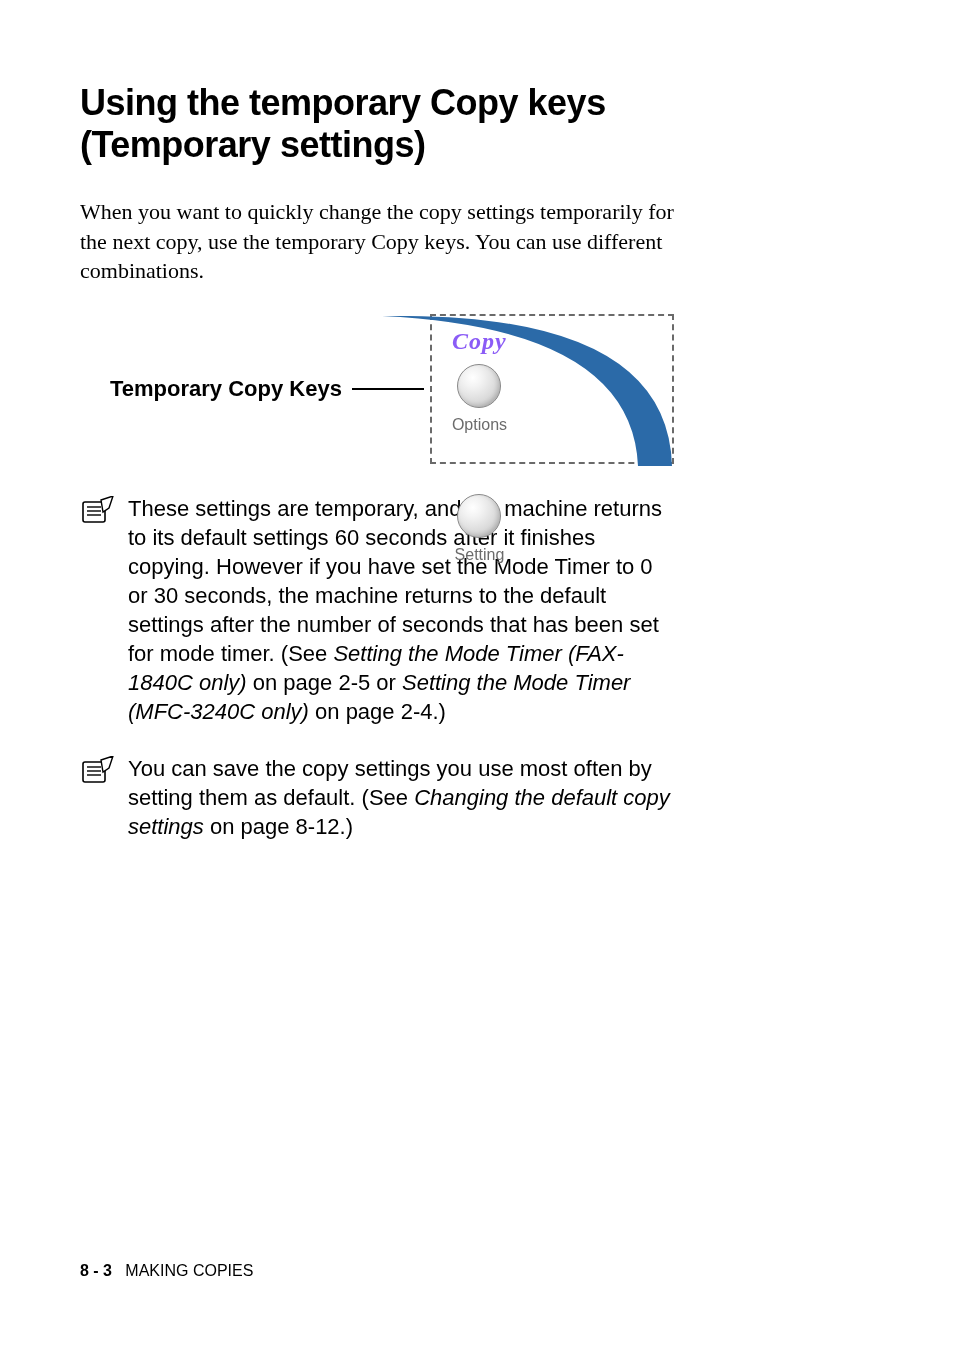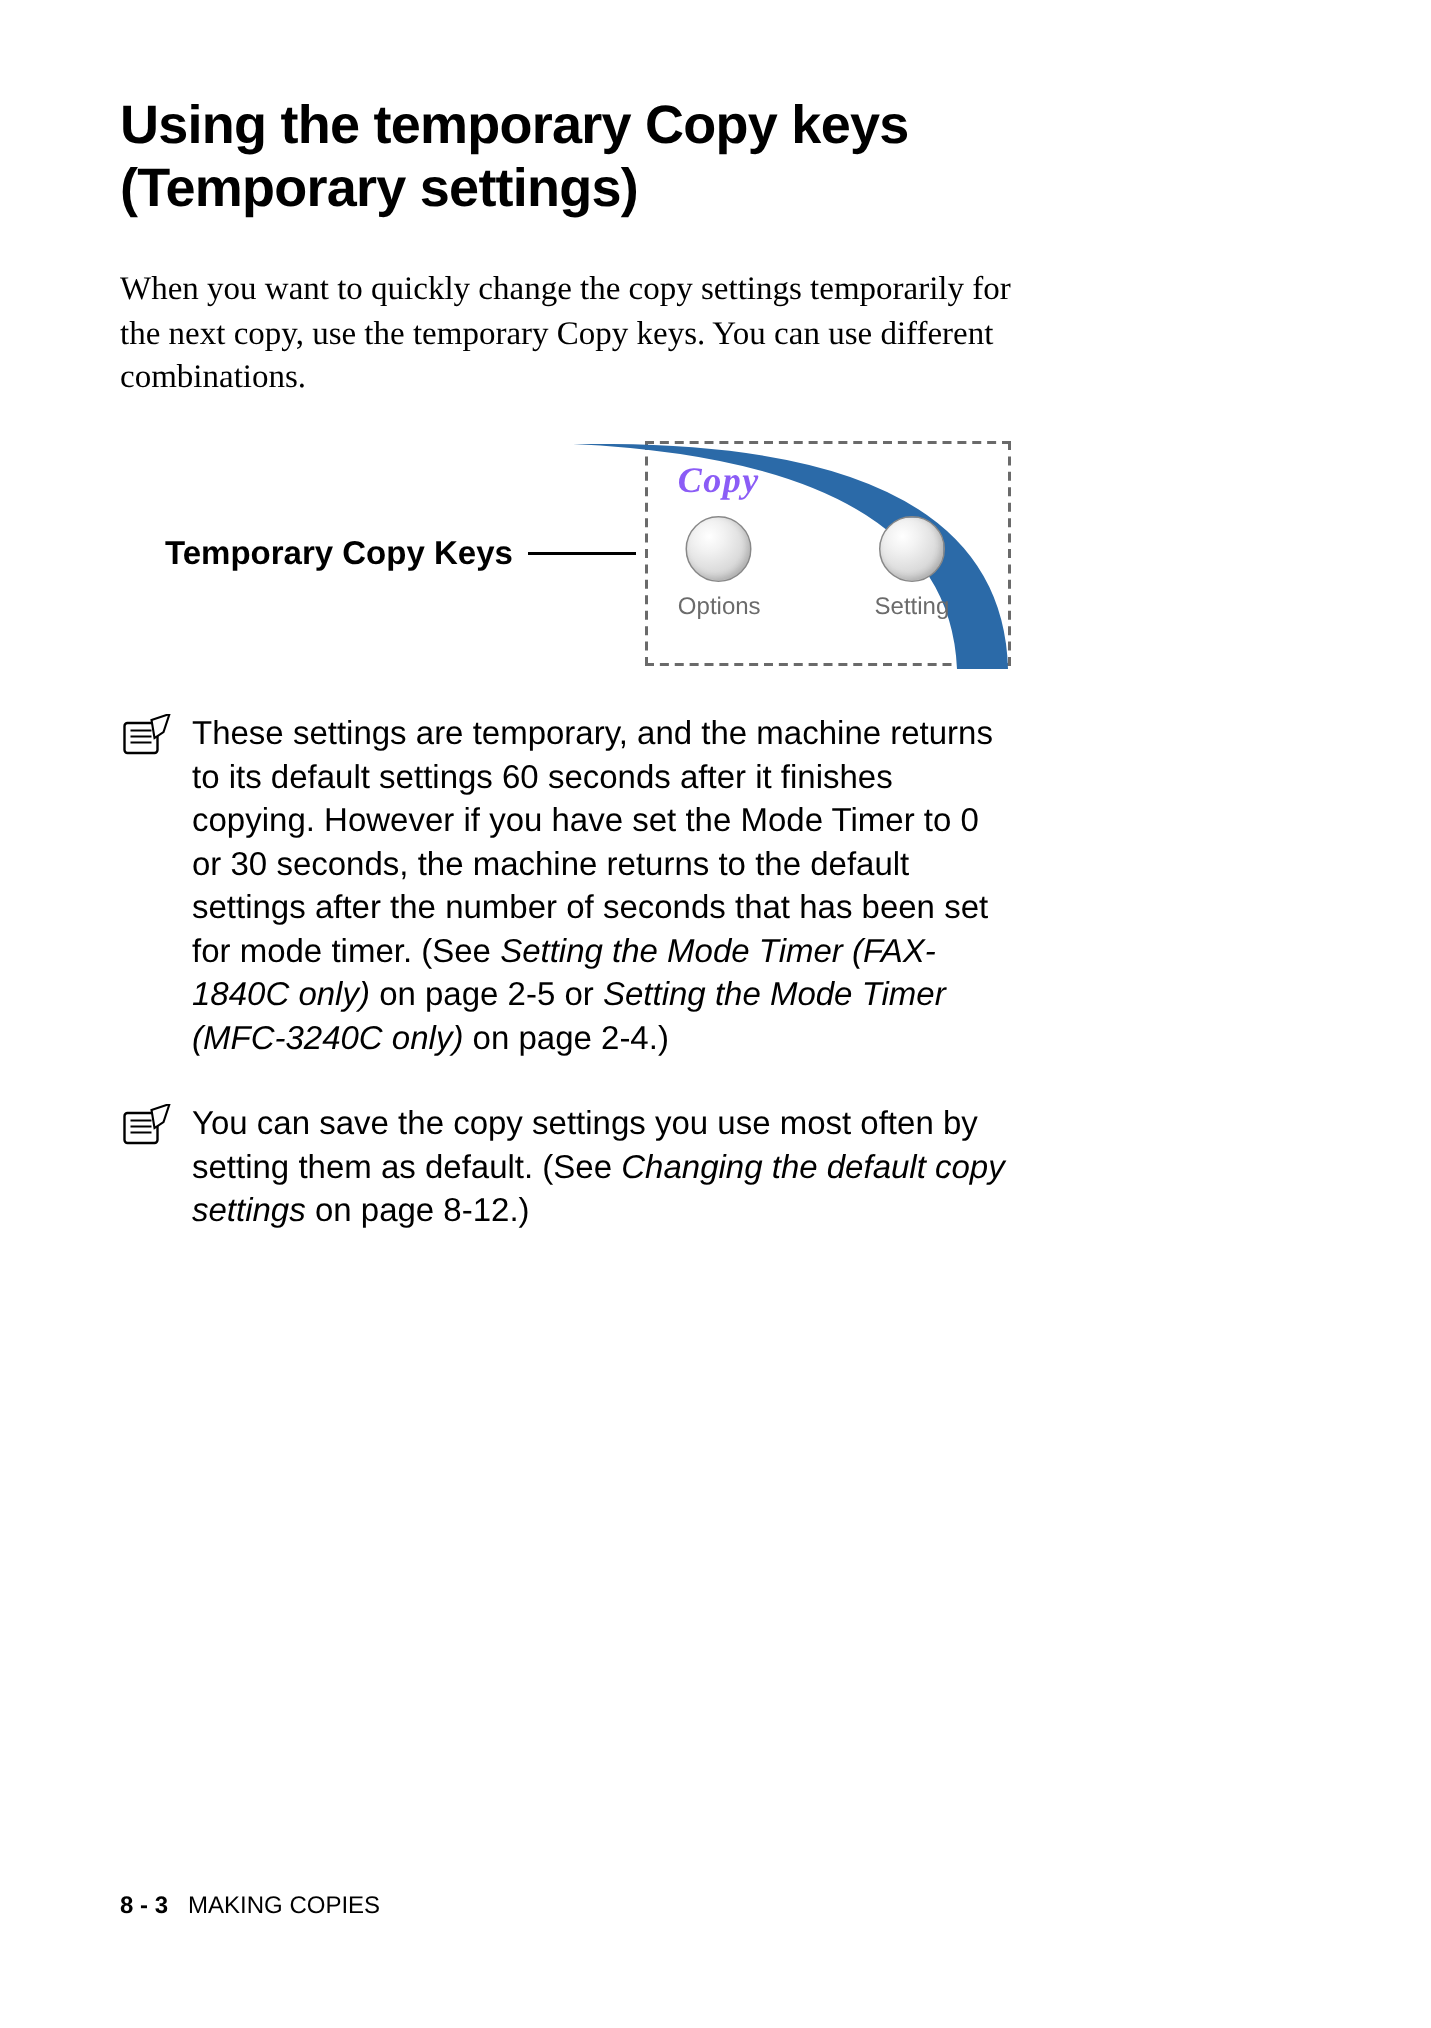--- a/index.html
+++ b/index.html
@@ -1,26 +1,26 @@
 <!DOCTYPE html>
 <html><head>
 <meta charset="utf-8">
 <style>
   * { box-sizing: border-box; margin: 0; padding: 0; }
   html, body { width: 954px; height: 1352px; background: #fff; font-family: Arial, Helvetica, sans-serif; color: #000; }
-  .page { position: relative; width: 754px; height: 1352px; padding: 62px 80px 0 80px; }
+  .page { position: relative; width: 754px; height: 1352px; padding: 82px 80px 0 80px; }
   .heading { font-size: 36px; font-weight: bold; line-height: 1.18; margin-bottom: 30px; letter-spacing: -0.5px; }
   .intro { font-size: 22px; line-height: 1.35; margin-bottom: 28px; font-family: Liberation Serif, serif; }
   .diagram-row { display: flex; align-items: center; margin: 0 0 30px 0; }
   .diagram-label { font-size: 22px; font-weight: bold; flex: 0 0 auto; margin-left: 30px; }
   .diagram-line { flex: 0 0 72px; height: 2px; background: #000; margin: 0 6px 0 10px; }
   .diagram-box { position: relative; width: 320px; height: 150px; border: 2.5px dashed #6a6a6a; background: #fff; }
   .blue-stripe { position: absolute; top: 0; right: 0; width: 320px; height: 150px; }
   .copy-title { position: absolute; top: 12px; left: 20px; font-family: Georgia, "Times New Roman", serif; font-style: italic; font-weight: bold; font-size: 24px; color: #8b5cf6; letter-spacing: 1px; }
-  .btn-group { position: absolute; top: 48px; left: 20px; display: flex; gap: 76px; }
+  .btn-group { position: absolute; top: 48px; left: 20px; display: flex; gap: 60px; flex-direction: column; }
   .btn { display: flex; flex-direction: column; align-items: center; }
   .btn-circle { width: 44px; height: 44px; border-radius: 50%; background: radial-gradient(circle at 35% 30%, #ffffff 0%, #f2f2f2 25%, #d4d4d4 70%, #b9b9b9 100%); border: 1px solid #888; box-shadow: inset -2px -2px 4px rgba(0,0,0,0.15); }
   .btn-label { margin-top: 8px; font-size: 16px; color: #6b6b6b; }
   .note { display: flex; gap: 12px; margin-bottom: 28px; }
   .note-icon { flex: 0 0 36px; display: flex; justify-content: center; padding-top: 2px; }
   .note-text { font-size: 22px; line-height: 1.32; }
   .ital { font-style: italic; }
   .footer { position: absolute; bottom: 72px; left: 80px; font-size: 16px; }
   .footer .pn { font-weight: bold; }
 </style>

